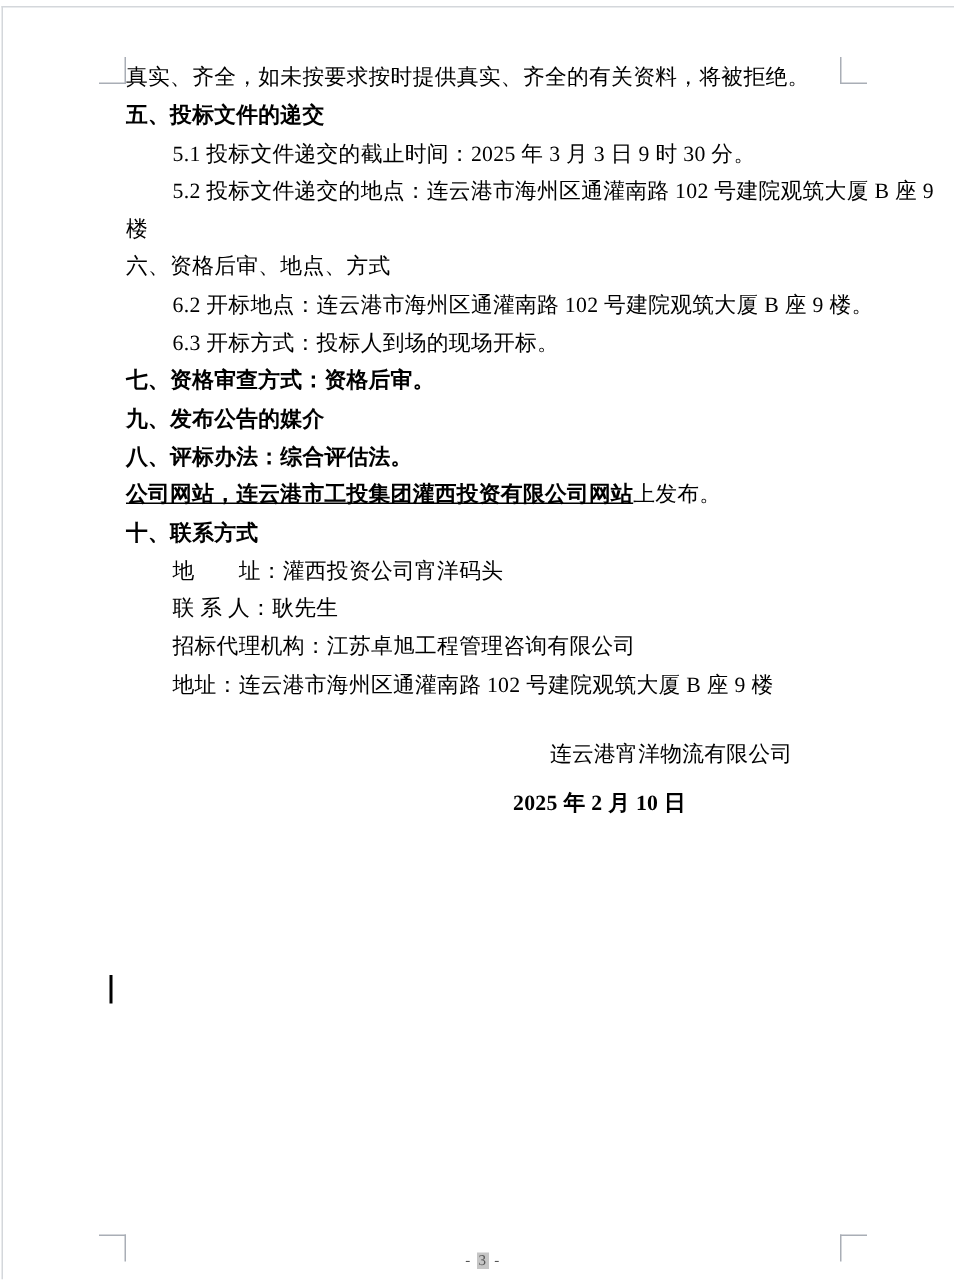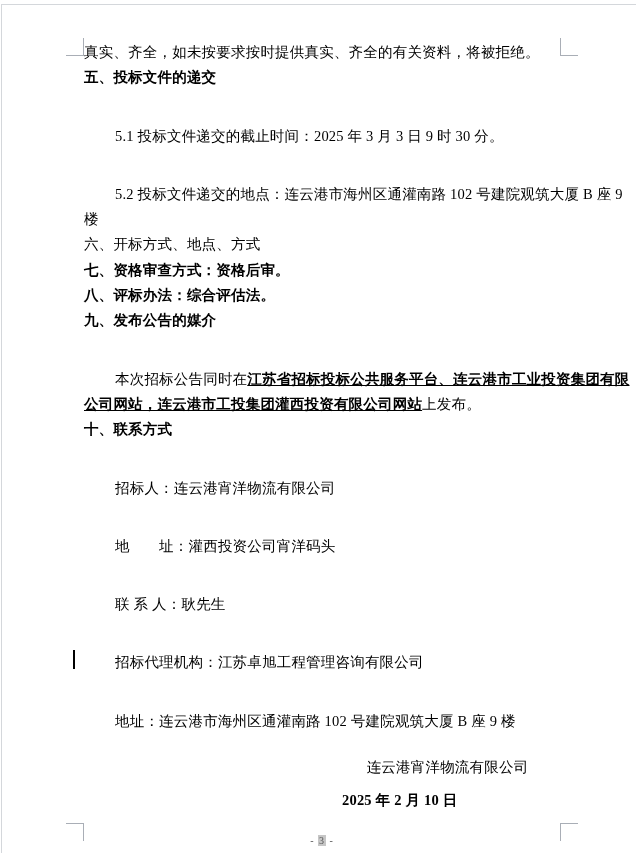--- a/index.html
+++ b/index.html
@@ -38,21 +38,21 @@
   .content {
     position: absolute; left: 84px; top: 40px; width: 477px;
   }
   .line {
     height: 25.3px; line-height: 25.3px;
     font-size: 14.5px;
     white-space: nowrap;
     letter-spacing: 0.2px;
   }
   .line.heading { font-weight: bold; }
-  .line.indent { padding-left: 31px; margin-top: 33px; }
+  .line.indent { padding-left: 31px; }
   .line.footer-company { padding-left: 250px; margin-top: 21px; text-align: center; }
   .line.footer-date   { padding-left: 258px; margin-top: 8px; font-weight: bold; }
   .run-underline { text-decoration: underline; font-weight: bold; }
   .run-bold { font-weight: bold; }
 
   .text-cursor {
     position: absolute; left: 73px; top: 650px;
     width: 2px; height: 19px;
     background: #000;
   }
@@ -75,28 +75,28 @@
 <div class="mark mark-tr"></div>
 <div class="mark mark-bl"></div>
 <div class="mark mark-br"></div>
 
 <div class="content">
     <div class="line body"><span>真实、齐全，如未按要求按时提供真实、齐全的有关资料，将被拒绝。</span></div>
     <div class="line heading"><span class="run-bold">五、投标文件的递交</span></div>
     <div class="line body indent"><span>5.1 投标文件递交的截止时间：2025 年 3 月 3 日 9 时 30 分。</span></div>
     <div class="line body indent"><span>5.2 投标文件递交的地点：连云港市海州区通灌南路 102 号建院观筑大厦 B 座 9</span></div>
     <div class="line body"><span>楼</span></div>
-    <div class="line body"><span>六、开标方式、地点、方式</span></div>
+    <div class="line body"><span>六、资格后审、地点、方式</span></div>
+    <div class="line body indent"><span>6.2 开标地点：连云港市海州区通灌南路 102 号建院观筑大厦 B 座 9 楼。</span></div>
+    <div class="line body indent"><span>6.3 开标方式：投标人到场的现场开标。</span></div>
     <div class="line heading"><span class="run-bold">七、资格审查方式：资格后审。</span></div>
+    <div class="line heading"><span class="run-bold">九、发布公告的媒介</span></div>
     <div class="line heading"><span class="run-bold">八、评标办法：综合评估法。</span></div>
-    <div class="line heading"><span class="run-bold">九、发布公告的媒介</span></div>
-    <div class="line body indent"><span>本次招标公告同时在</span><span class="run-underline">江苏省招标投标公共服务平台、连云港市工业投资集团有限</span></div>
     <div class="line body"><span class="run-underline">公司网站，连云港市工投集团灌西投资有限公司网站</span><span>上发布。</span></div>
     <div class="line heading"><span class="run-bold">十、联系方式</span></div>
-    <div class="line body indent"><span>招标人：连云港宵洋物流有限公司</span></div>
     <div class="line body indent"><span>地　　址：灌西投资公司宵洋码头</span></div>
     <div class="line body indent"><span>联 系 人：耿先生</span></div>
     <div class="line body indent"><span>招标代理机构：江苏卓旭工程管理咨询有限公司</span></div>
     <div class="line body indent"><span>地址：连云港市海州区通灌南路 102 号建院观筑大厦 B 座 9 楼</span></div>
     <div class="line footer-company"><span>连云港宵洋物流有限公司</span></div>
     <div class="line footer-date"><span>2025 年 2 月 10 日</span></div>
   </div>
 
 <div class="text-cursor"></div>
 

